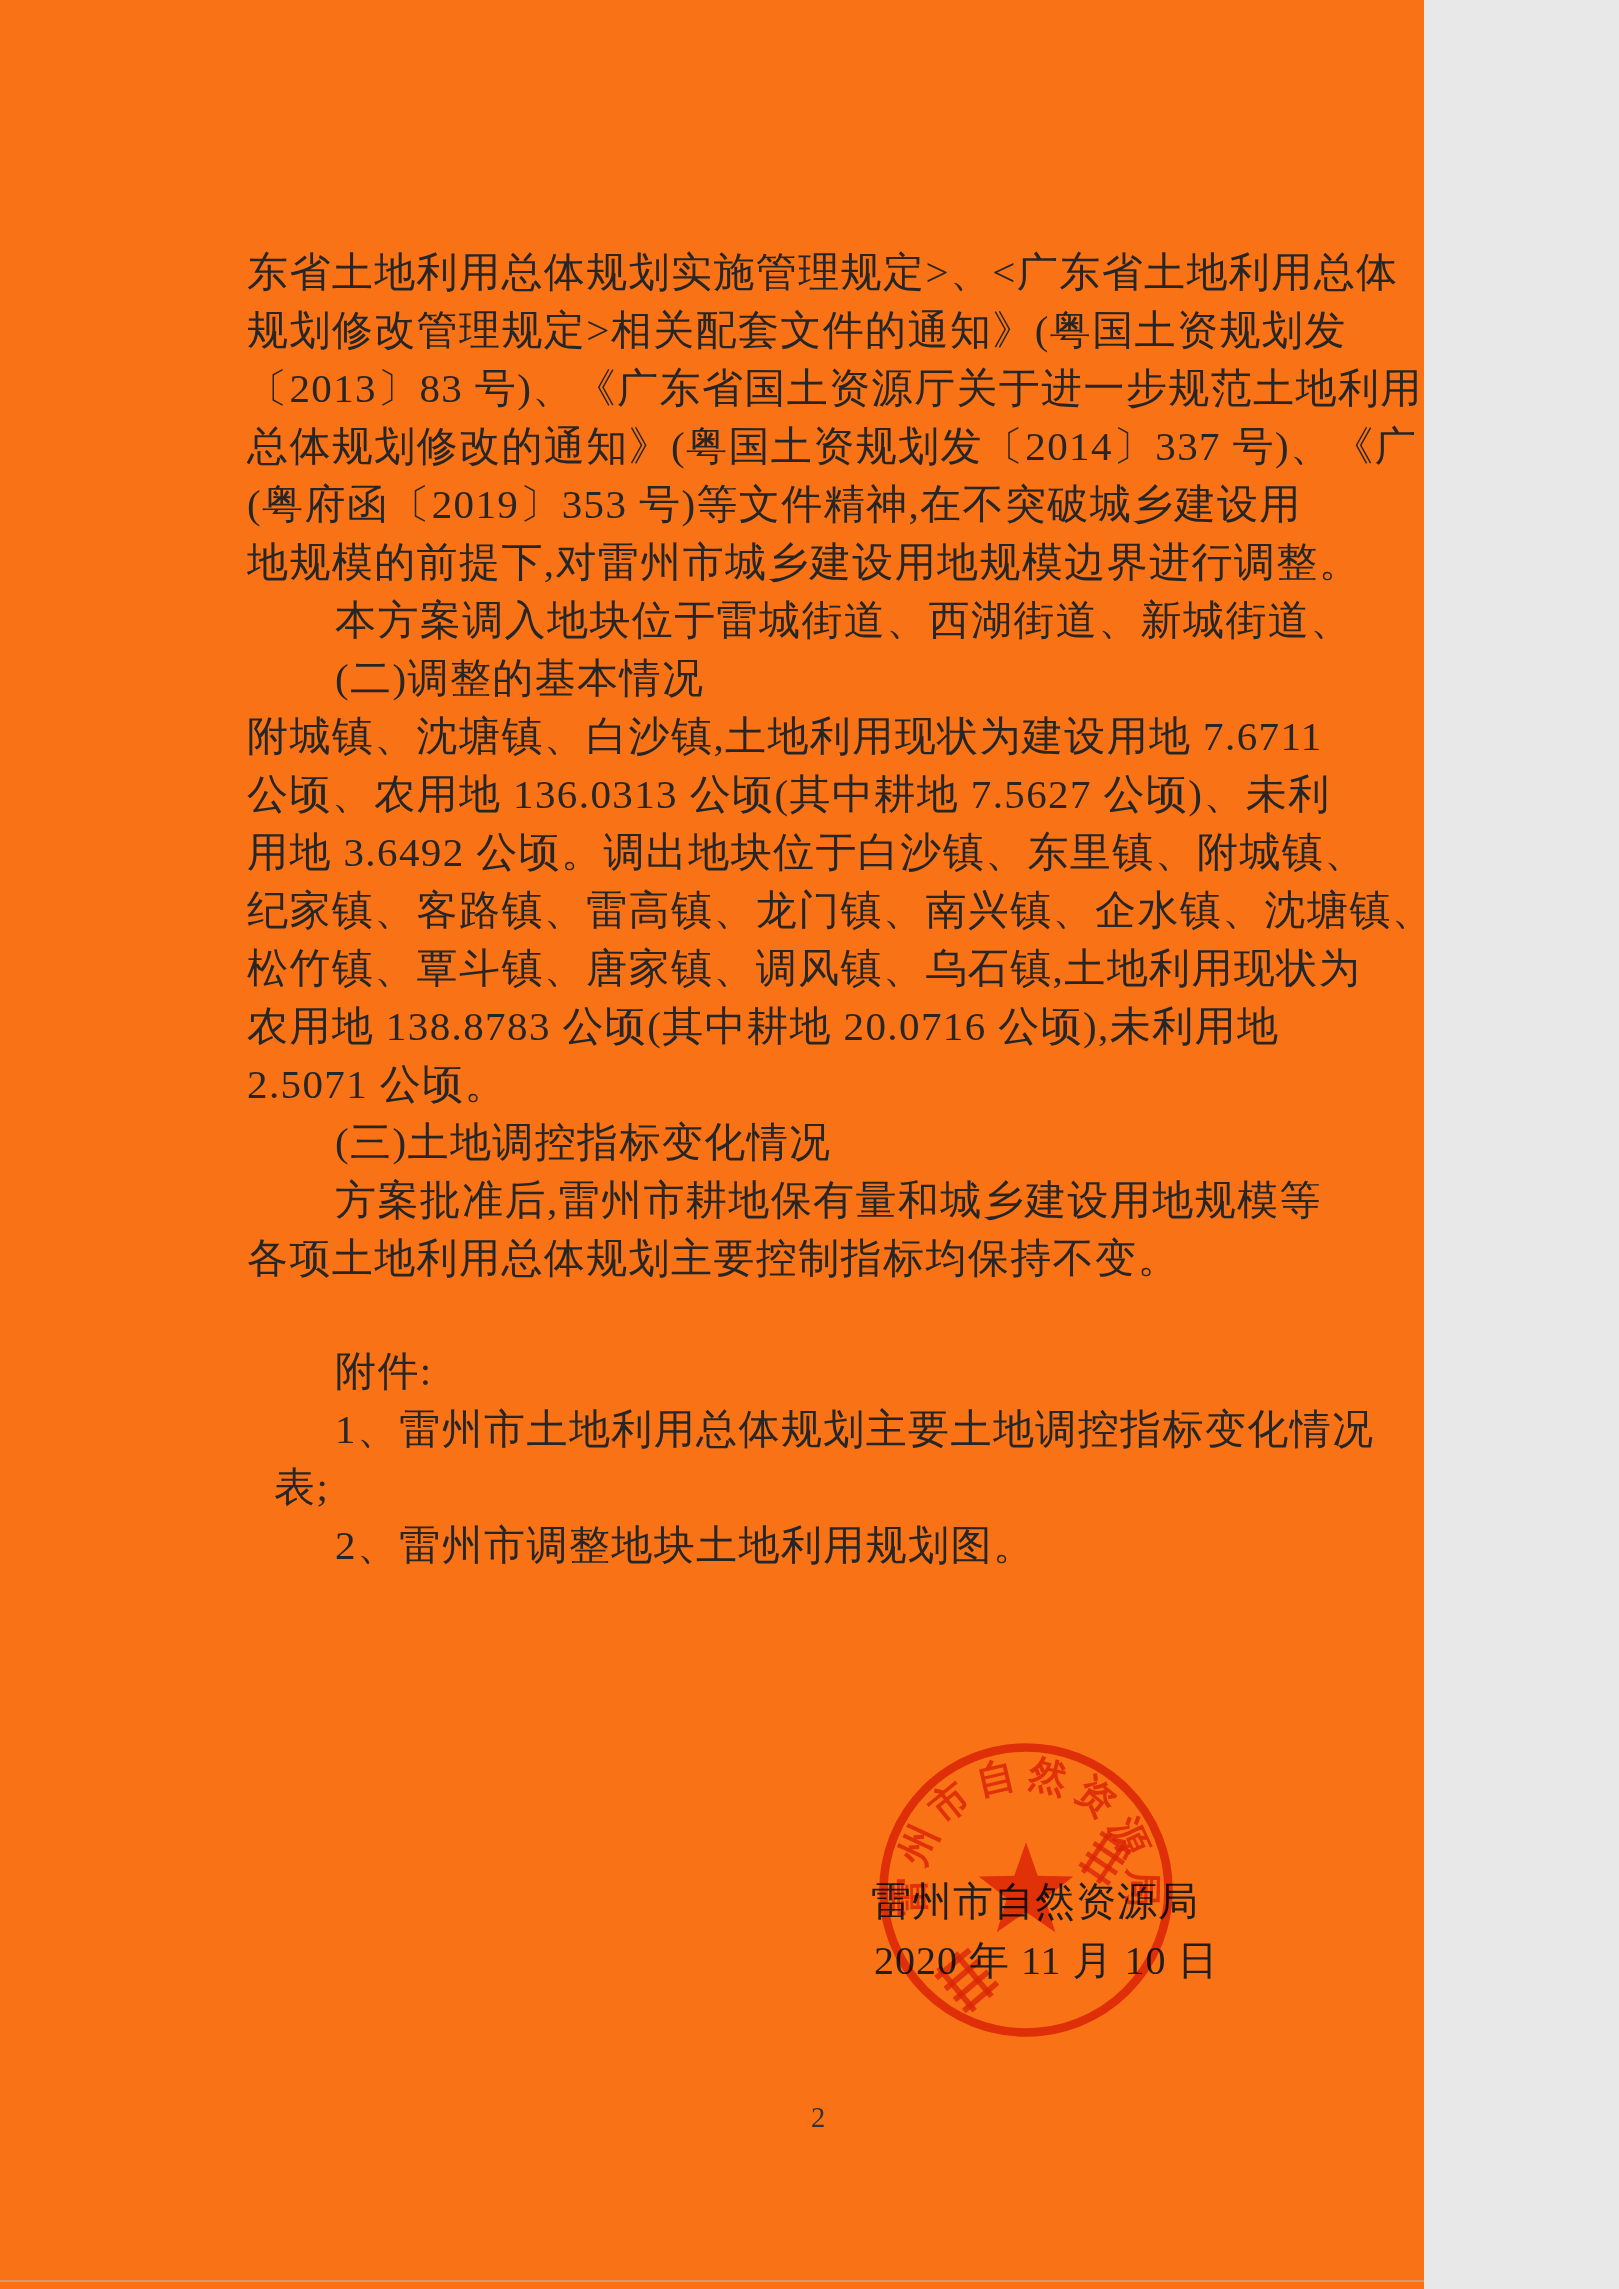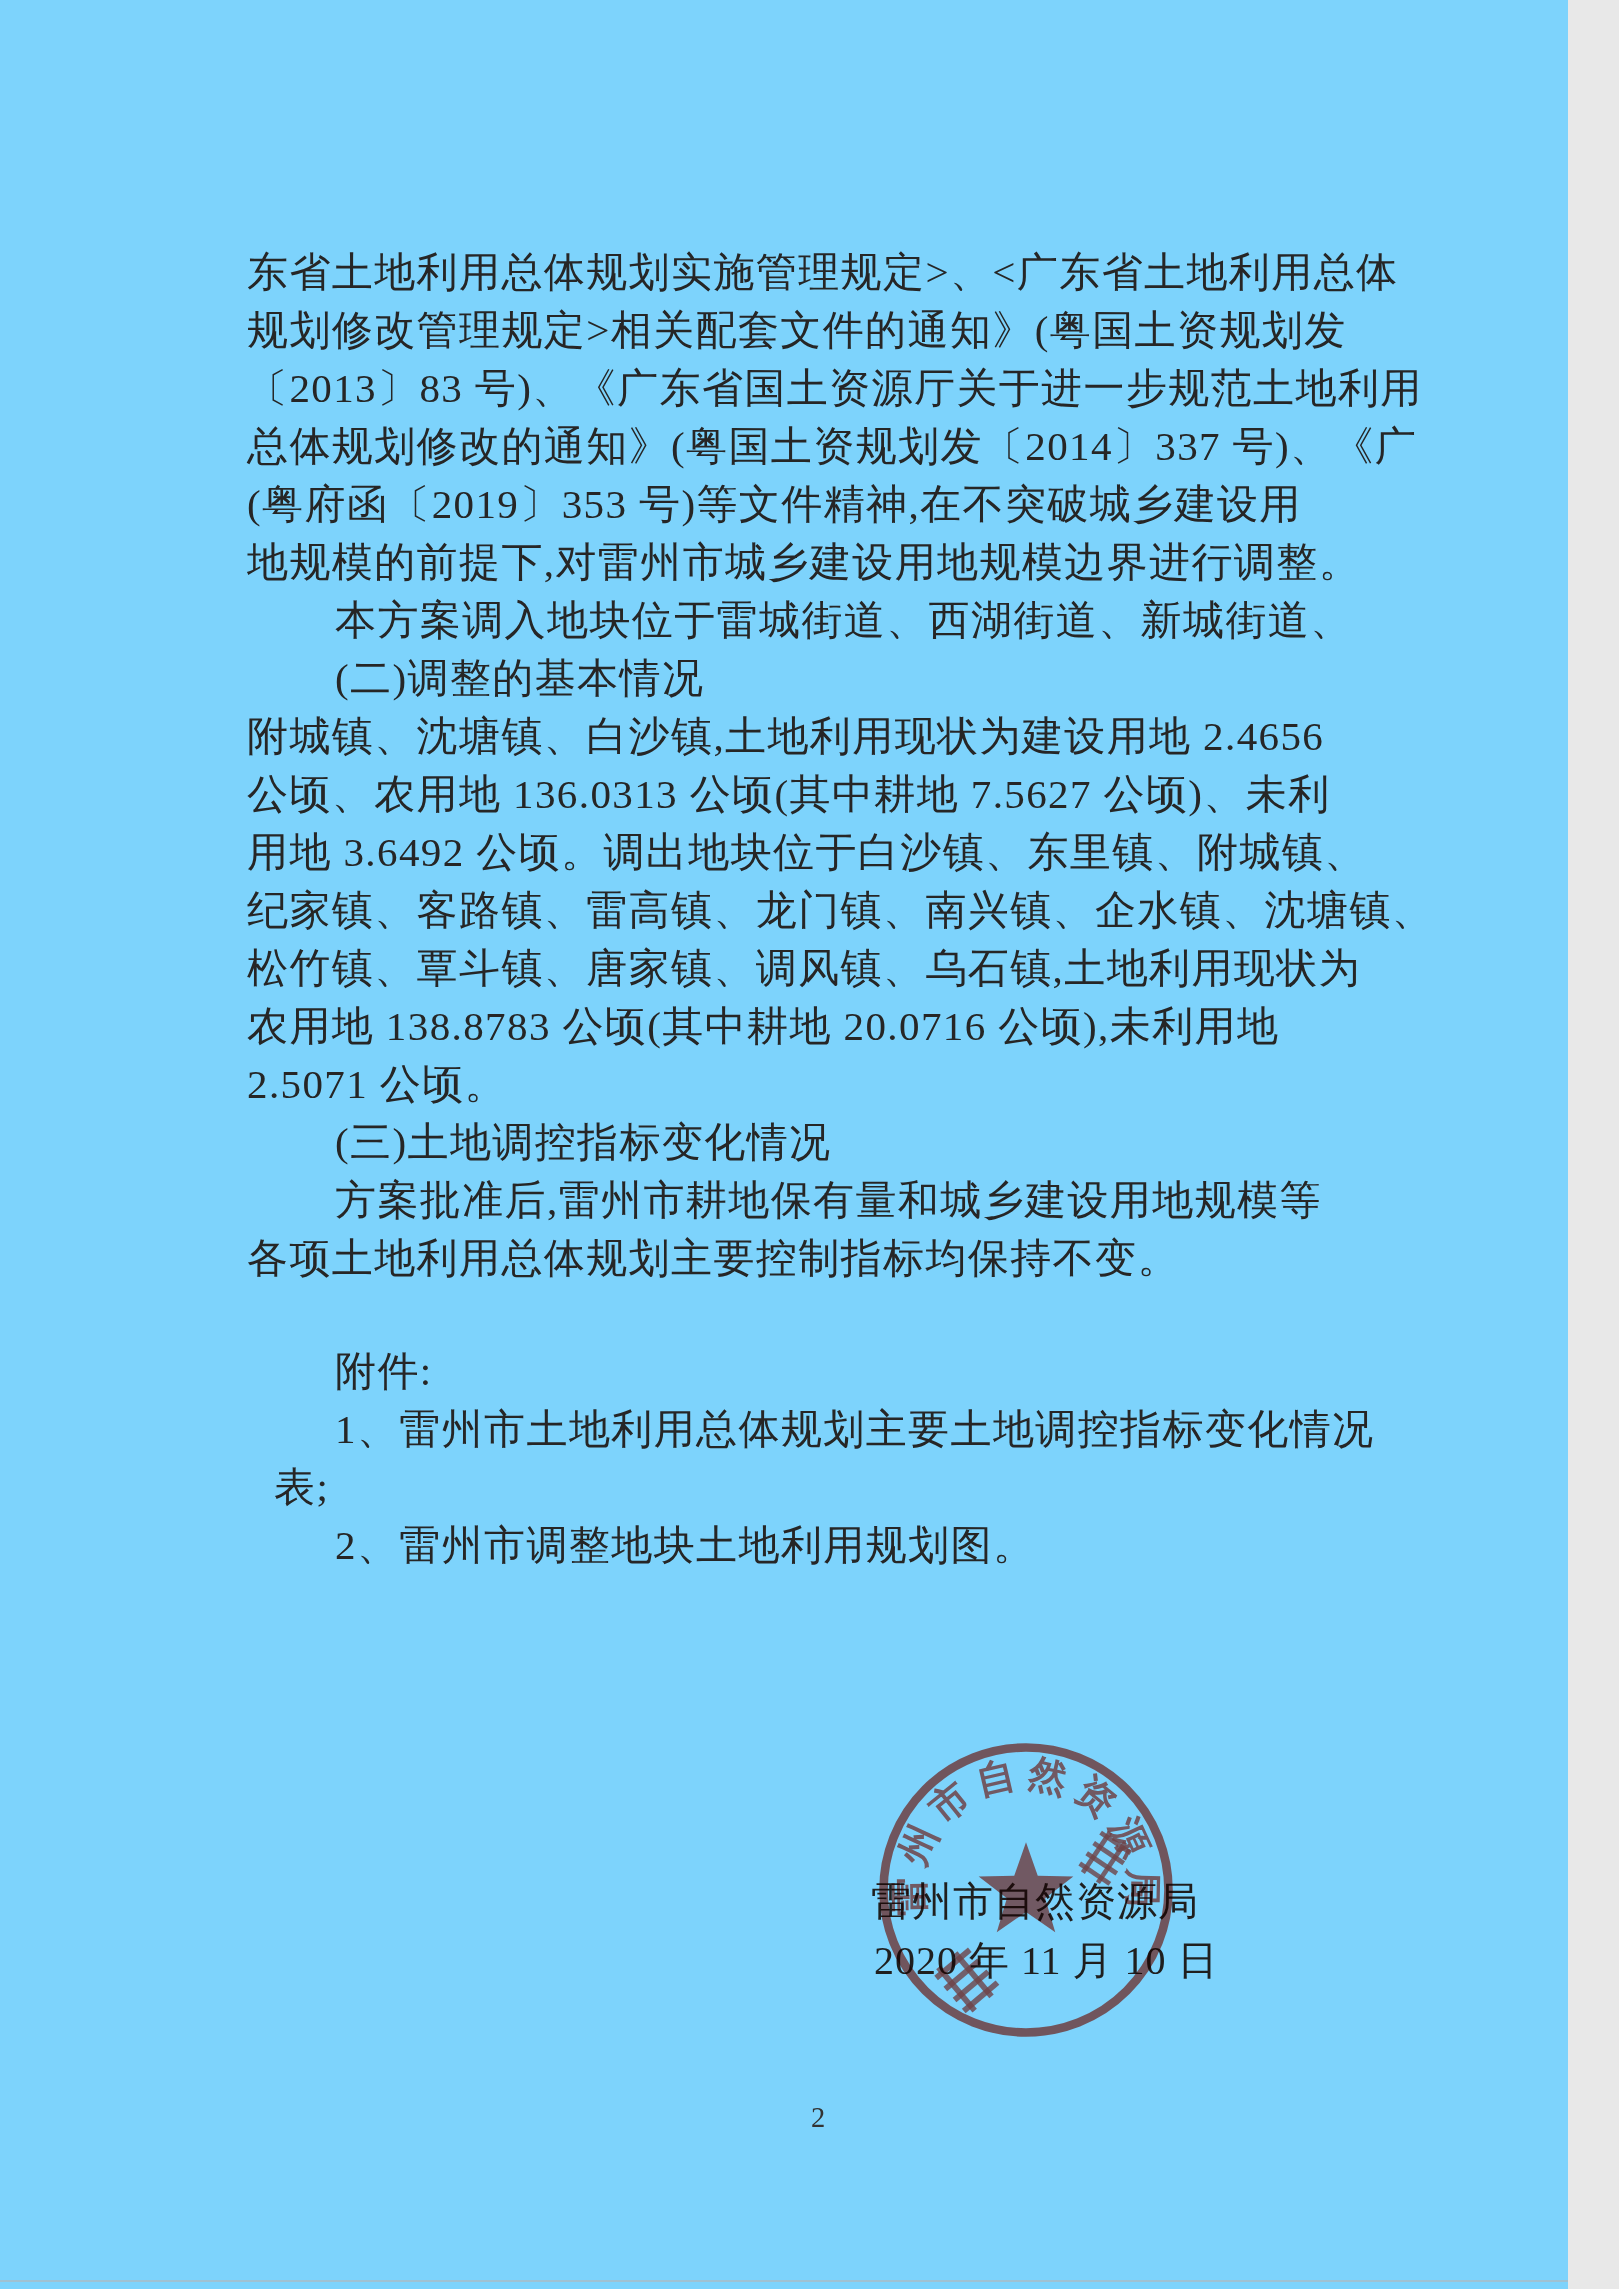--- a/index.html
+++ b/index.html
@@ -1,19 +1,19 @@
 <!DOCTYPE html>
 <html style="font-size:15px"><head>
 <meta charset="utf-8">
 <style>
   html,body{margin:0;padding:0;background:#e8e8e8;}
   .page{
     position:relative;
-    width:1568px;height:2289px;
-    background:#7dd3fc;
+    width:1424px;height:2289px;
+    background:#f97316;
     overflow:hidden;
     font-family:"Liberation Serif","DejaVu Serif",serif;
     color:#262626;
   }
   
   .text-block{
     position:absolute;
     left:247px;top:243px;
     width:1227px;
     font-size:41px;
@@ -71,21 +71,21 @@
 
   <div class="text-block">
     <div class="line">东省土地利用总体规划实施管理规定&gt;、&lt;广东省土地利用总体</div>
     <div class="line">规划修改管理规定&gt;相关配套文件的通知》(粤国土资规划发</div>
     <div class="line">〔2013〕83 号)、《广东省国土资源厅关于进一步规范土地利用</div>
     <div class="line">总体规划修改的通知》(粤国土资规划发〔2014〕337 号)、《广</div>
     <div class="line">(粤府函〔2019〕353 号)等文件精神,在不突破城乡建设用</div>
     <div class="line">地规模的前提下,对雷州市城乡建设用地规模边界进行调整。</div>
     <div class="line indent">本方案调入地块位于雷城街道、西湖街道、新城街道、</div>
     <div class="line indent">(二)调整的基本情况</div>
-    <div class="line">附城镇、沈塘镇、白沙镇,土地利用现状为建设用地 2.4656</div>
+    <div class="line">附城镇、沈塘镇、白沙镇,土地利用现状为建设用地 7.6711</div>
     <div class="line">公顷、农用地 136.0313 公顷(其中耕地 7.5627 公顷)、未利</div>
     <div class="line">用地 3.6492 公顷。调出地块位于白沙镇、东里镇、附城镇、</div>
     <div class="line">纪家镇、客路镇、雷高镇、龙门镇、南兴镇、企水镇、沈塘镇、</div>
     <div class="line">松竹镇、覃斗镇、唐家镇、调风镇、乌石镇,土地利用现状为</div>
     <div class="line">农用地 138.8783 公顷(其中耕地 20.0716 公顷),未利用地</div>
     <div class="line">2.5071 公顷。</div>
     <div class="line indent">(三)土地调控指标变化情况</div>
     <div class="line indent">方案批准后,雷州市耕地保有量和城乡建设用地规模等</div>
     <div class="line">各项土地利用总体规划主要控制指标均保持不变。</div>
     <div class="line indent gap-before">附件:</div>

